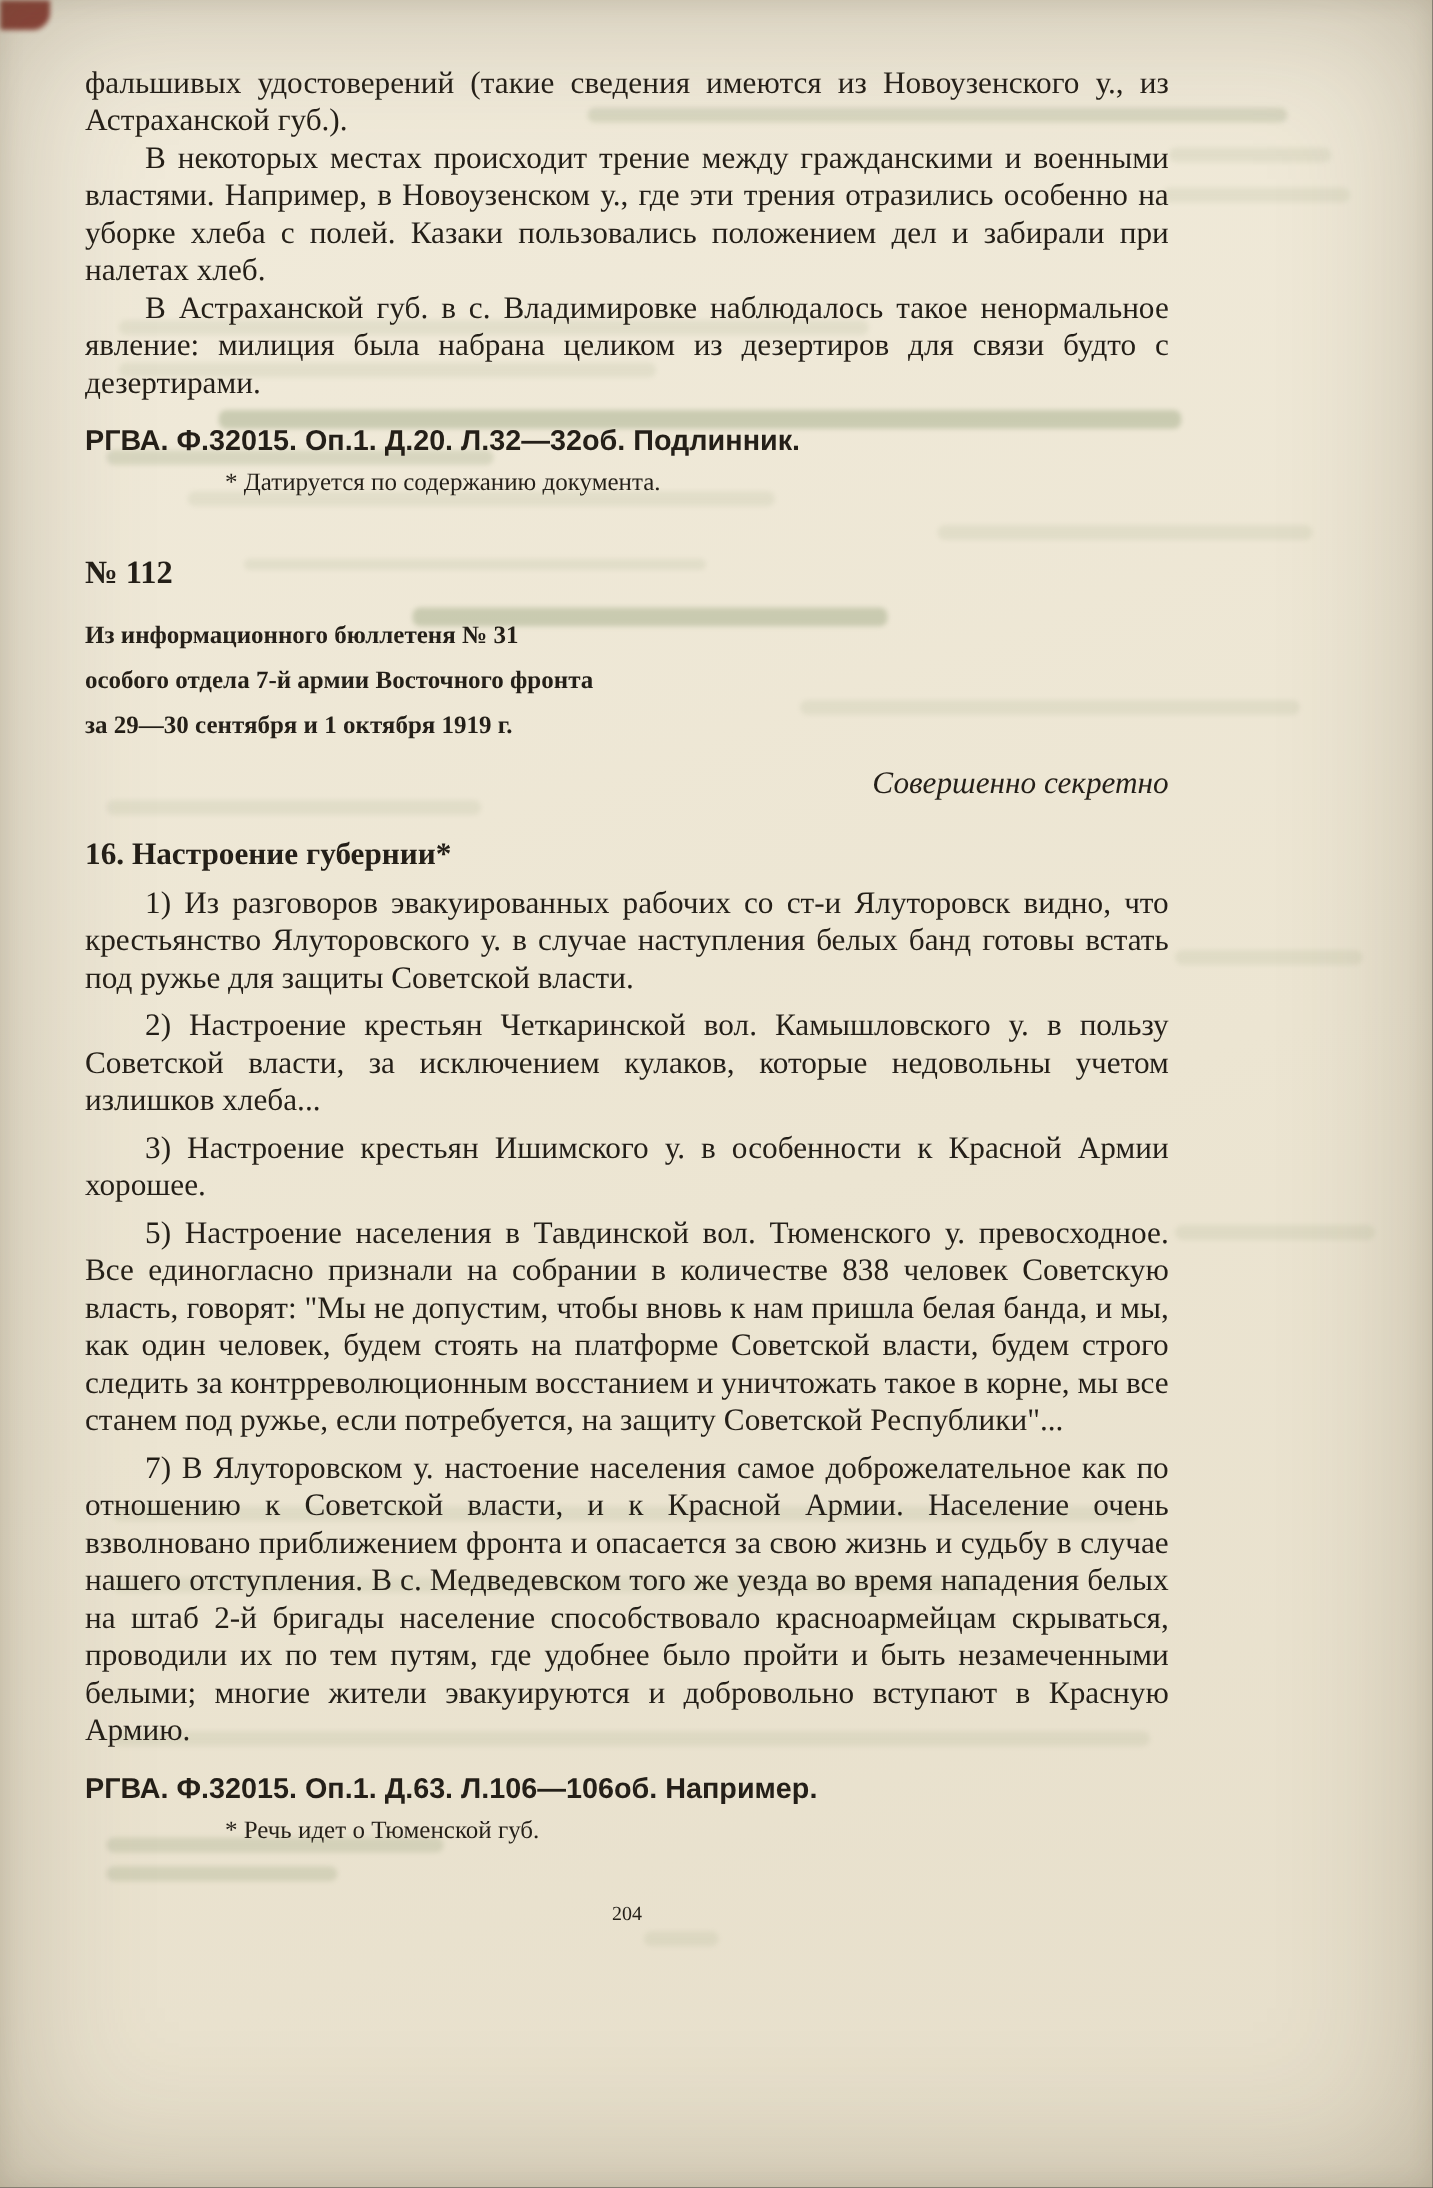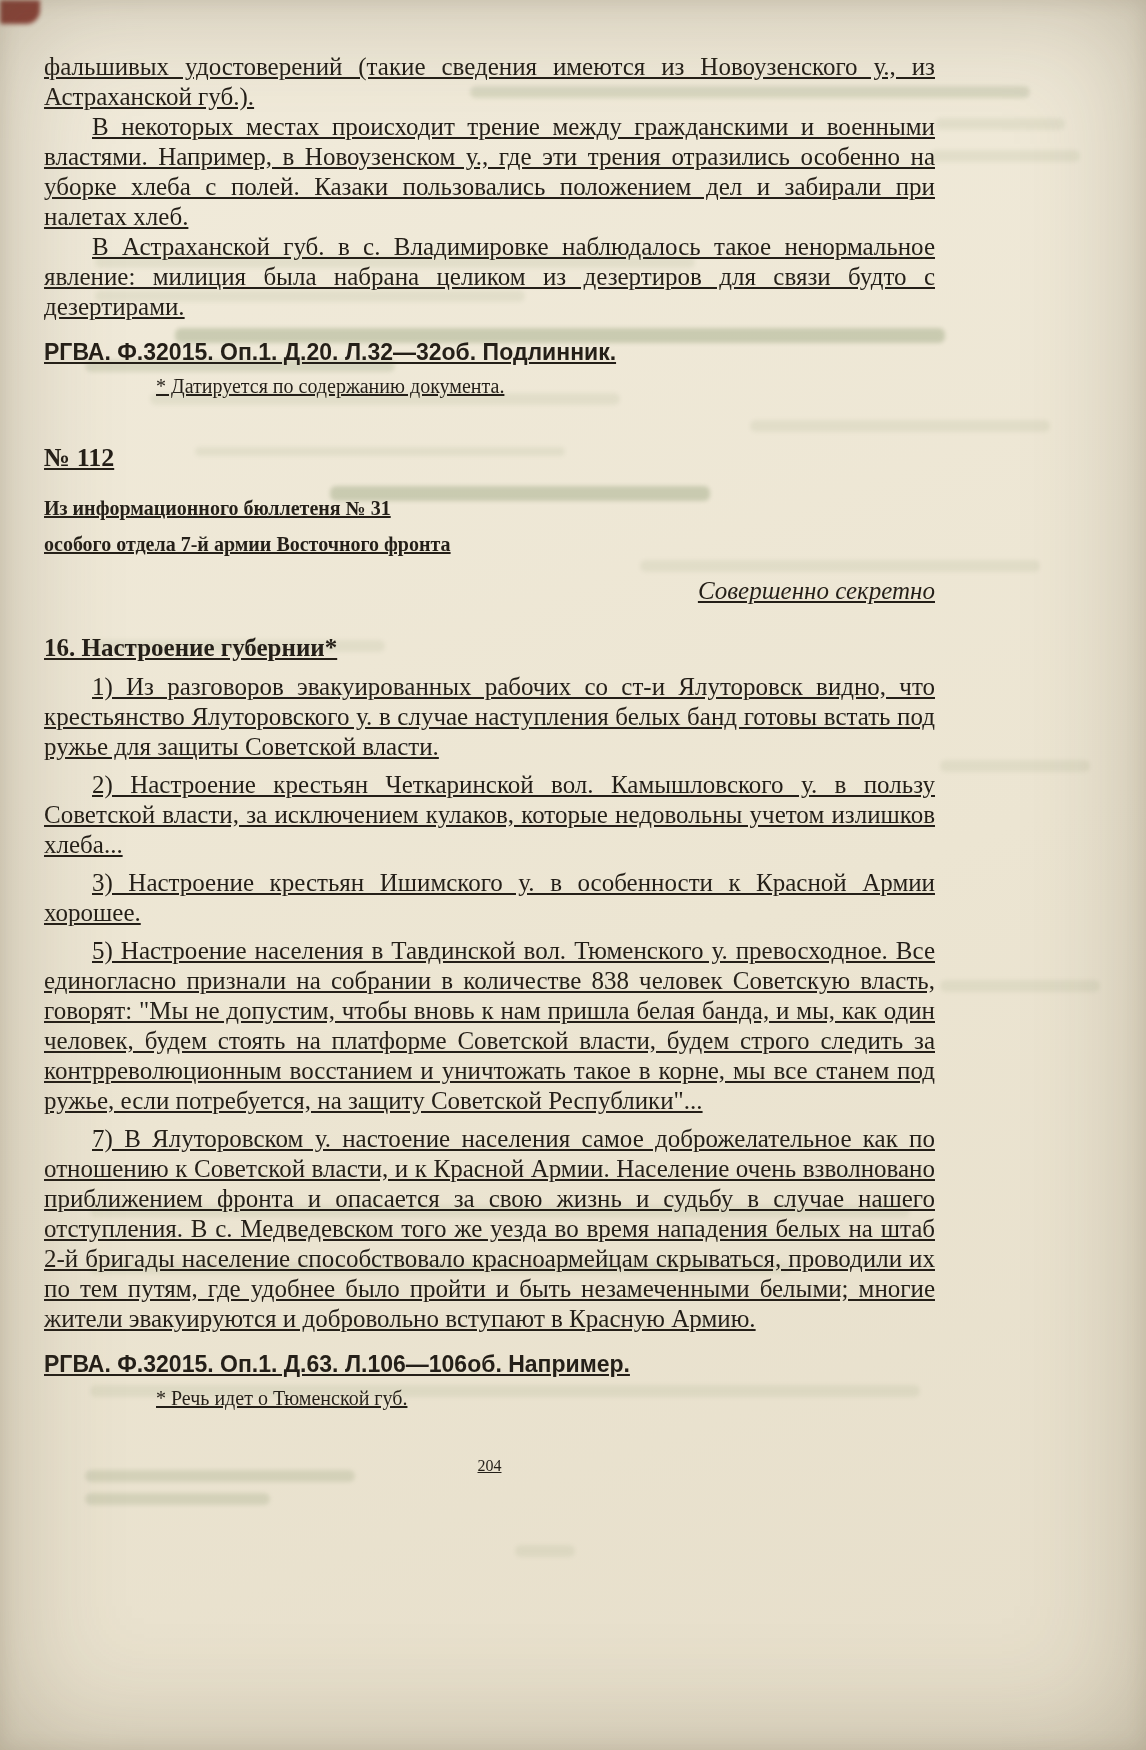--- a/index.html
+++ b/index.html
@@ -67,22 +67,21 @@
   .g16 { top: 1205px; left: 90px;  width: 820px; }
   .g17 { top: 1262px; left: 90px;  width: 700px; }
   .g18 { top: 1385px; left: 90px;  width: 830px; }
   .g19 { top: 1470px; left: 85px;  width: 270px; }
   .g20 { top: 1493px; left: 85px;  width: 185px; }
   .g21 { top: 1545px; left: 515px; width: 60px; }
 
   .content {
     position: relative;
     z-index: 2;
-    padding: 52px 211px 0 44px; 
-    text-decoration: underline;
+    padding: 52px 211px 0 68px; 
   }
   .para {
     margin: 0;
     font-size: 25px;
     line-height: 30px;
     text-align: justify;
     text-indent: 48px;
   }
   .para.cont { text-indent: 0; }
   .para.item { margin-top: 8px; }
@@ -171,20 +170,21 @@
     <p class="para">В некоторых местах происходит трение между гражданскими и военными властями. Например, в Новоузенском у., где эти трения отразились особенно на уборке хлеба с полей. Казаки пользовались положением дел и забирали при налетах хлеб.</p>
     <p class="para">В Астраханской губ. в с. Владимировке наблюдалось такое ненормальное явление: милиция была набрана целиком из дезертиров для связи будто с дезертирами.</p>
     <p class="source">РГВА. Ф.32015. Оп.1. Д.20. Л.32—32об. Подлинник.</p>
     <p class="footnote">* Датируется по содержанию документа.</p>
 
     <h2 class="doc-number">№ 112</h2>
 
     <div class="doc-title">
       <div class="title-line">Из информационного бюллетеня № 31</div>
       <div class="title-line">особого отдела 7-й армии Восточного фронта</div>
+      <div class="title-line">за 29—30 сентября и 1 октября 1919 г.</div>
     </div>
 
     <p class="classification">Совершенно секретно</p>
 
     <h3 class="section-heading">16. Настроение губернии*</h3>
 
     <p class="para item">1) Из разговоров эвакуированных рабочих со ст-и Ялуторовск видно, что крестьянство Ялуторовского у. в случае наступления белых банд готовы встать под ружье для защиты Советской власти.</p>
     <p class="para item">2) Настроение крестьян Четкаринской вол. Камышловского у. в пользу Советской власти, за исключением кулаков, которые недовольны учетом излишков хлеба...</p>
     <p class="para item">3) Настроение крестьян Ишимского у. в особенности к Красной Армии хорошее.</p>
     <p class="para item">5) Настроение населения в Тавдинской вол. Тюменского у. превосходное. Все единогласно признали на собрании в количестве 838 человек Советскую власть, говорят: "Мы не допустим, чтобы вновь к нам пришла белая банда, и мы, как один человек, будем стоять на платформе Советской власти, будем строго следить за контрреволюционным восстанием и уничтожать такое в корне, мы все станем под ружье, если потребуется, на защиту Советской Республики"...</p>

